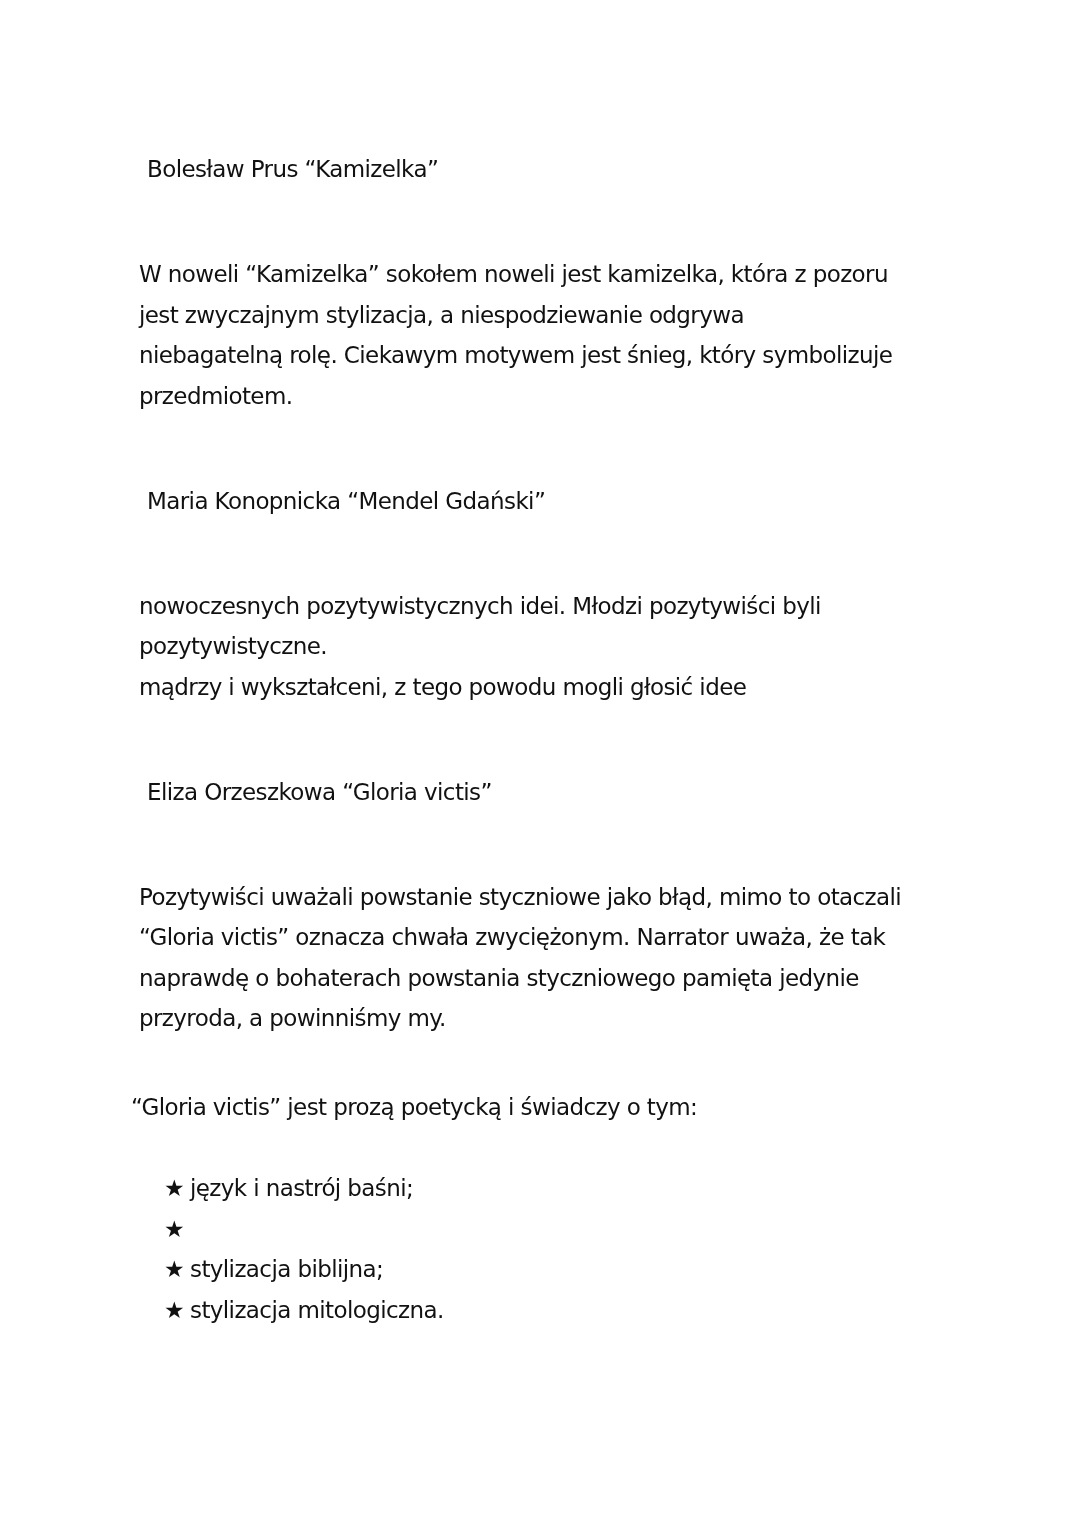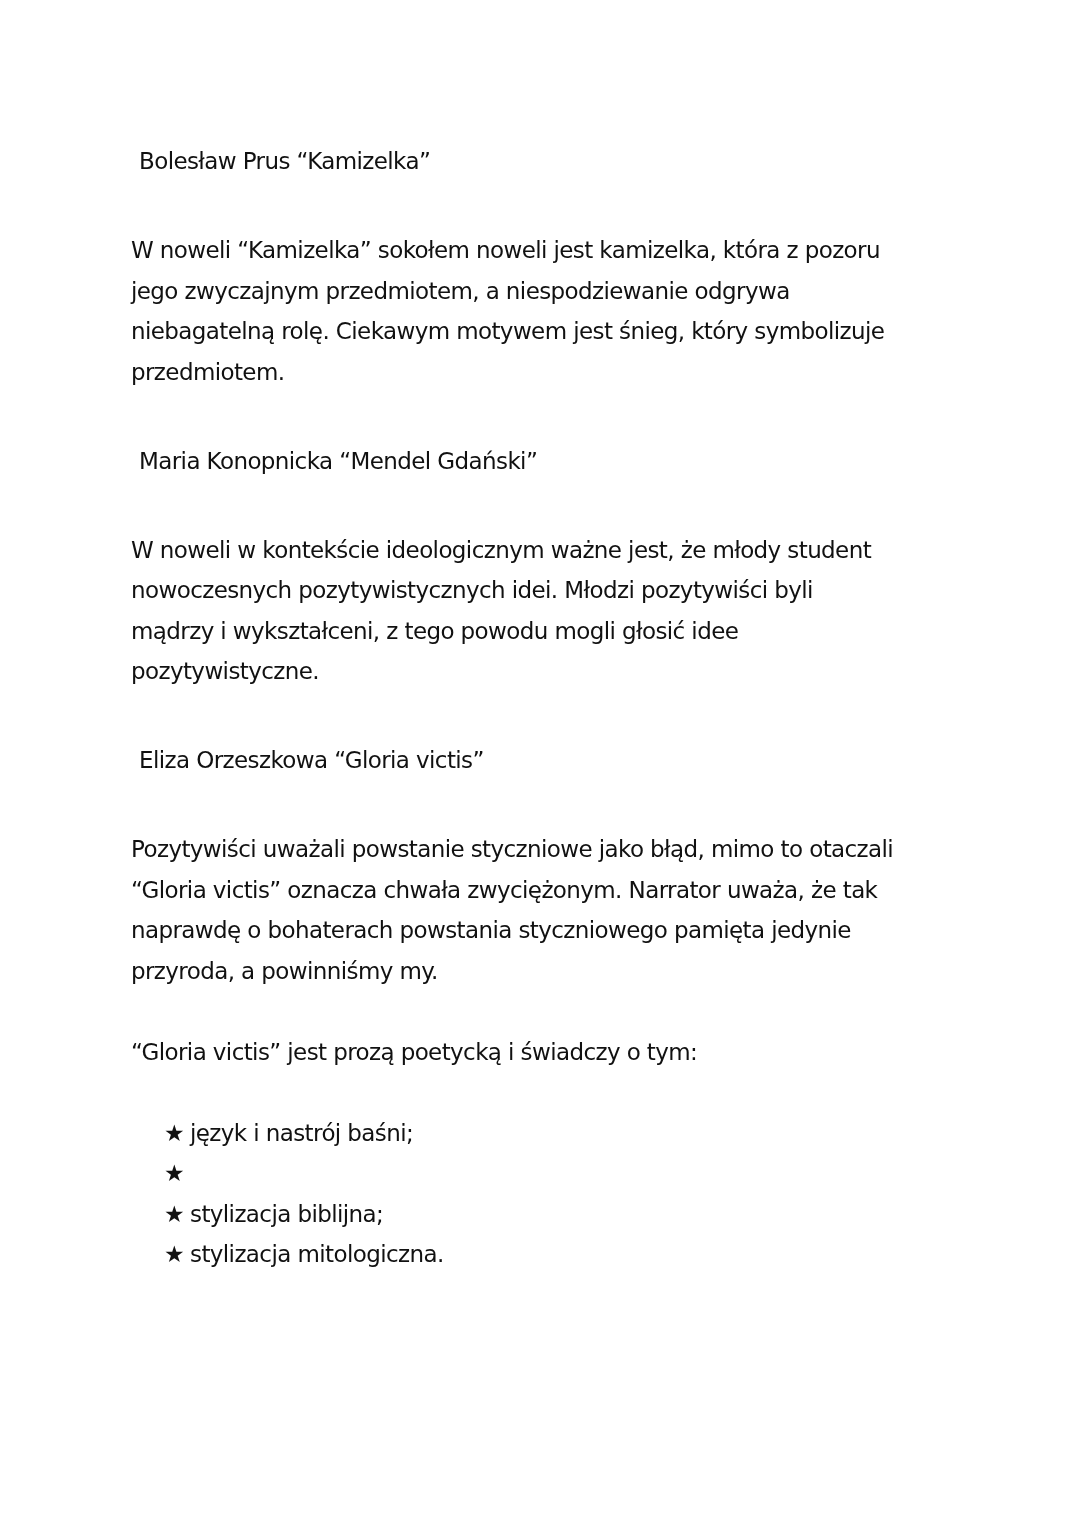--- a/index.html
+++ b/index.html
@@ -22,29 +22,29 @@
       width: 830px;
     }
     .line {
       font-size: 23px;
       line-height: 40.5px;
       white-space: nowrap;
       letter-spacing: -0.6px;
       margin: 0;
     }
     .heading {
-      margin: 8px;
+      margin: 16px;
       font-size: 23px;
       line-height: 40.5px;
       font-weight: normal;
       letter-spacing: -0.6px;
       white-space: nowrap;
     }
     .para {
-      margin: 0;
+      margin: 8px;
     }
     .gap {
       height: 40.5px;
     }
     ul.stars {
       list-style: none;
       margin: 0;
       padding: 0 0 0 33px;
     }
     ul.stars li {
@@ -63,33 +63,32 @@
   </style>
 </head>
 <body>
 
 <div class="page">
 
   <h2 class="heading">Bolesław Prus “Kamizelka”</h2>
   <div class="gap"></div>
   <div class="para">
     <p class="line">W noweli “Kamizelka” sokołem noweli jest kamizelka, która z pozoru</p>
-    <p class="line">jego zwyczajnym przedmiotem, a niespodziewanie odgrywa</p>
+    <p class="line">jest zwyczajnym stylizacja, a niespodziewanie odgrywa</p>
     <p class="line">niebagatelną rolę. Ciekawym motywem jest śnieg, który symbolizuje</p>
     <p class="line">przedmiotem.</p>
   </div>
   <div class="gap"></div>
 
   <h2 class="heading">Maria Konopnicka “Mendel Gdański”</h2>
   <div class="gap"></div>
   <div class="para">
-    <p class="line">W noweli w kontekście ideologicznym ważne jest, że młody student</p>
     <p class="line">nowoczesnych pozytywistycznych idei. Młodzi pozytywiści byli</p>
+    <p class="line">pozytywistyczne.</p>
     <p class="line">mądrzy i wykształceni, z tego powodu mogli głosić idee</p>
-    <p class="line">pozytywistyczne.</p>
   </div>
   <div class="gap"></div>
 
   <h2 class="heading">Eliza Orzeszkowa “Gloria victis”</h2>
   <div class="gap"></div>
   <div class="para">
     <p class="line">Pozytywiści uważali powstanie styczniowe jako błąd, mimo to otaczali</p>
     <p class="line">“Gloria victis” oznacza chwała zwyciężonym. Narrator uważa, że tak</p>
     <p class="line">naprawdę o bohaterach powstania styczniowego pamięta jedynie</p>
     <p class="line">przyroda, a powinniśmy my.</p>

